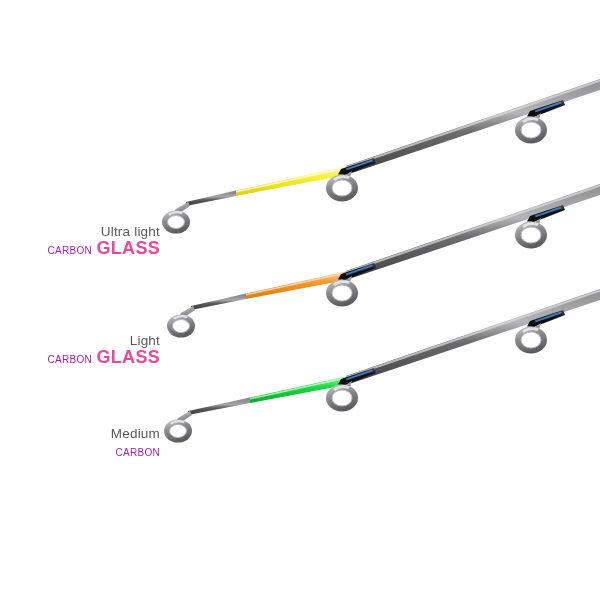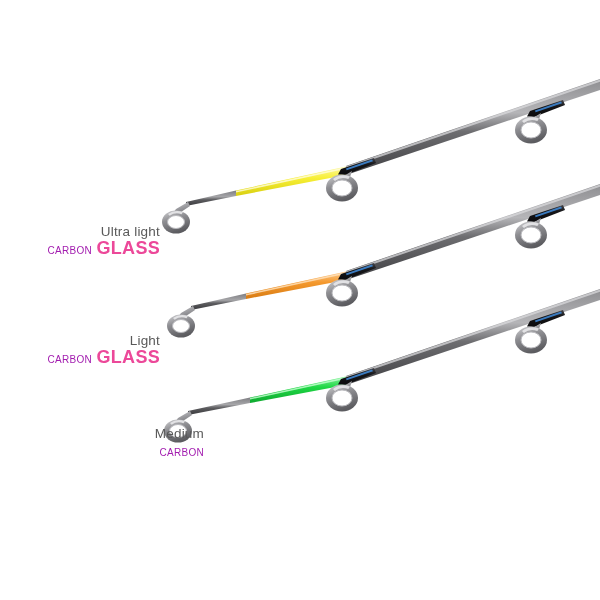--- a/index.html
+++ b/index.html
@@ -36,21 +36,21 @@
     letter-spacing:0.3px;
   }
   .lbl-soft{
     font-size:18px;
     font-weight:700;
     color:#ec4899;
     letter-spacing:0.3px;
   }
   #label-ultralight{top:224px;}
   #label-light{top:321px;margin-top:12px;}
-  #label-medium{top:426px;padding-left:44px;}
+  #label-medium{top:426px;}
 </style>
 </head>
 <body>
 
 <div id="stage">
 
   <svg class="rods" viewBox="0 0 600 600" xmlns="http://www.w3.org/2000/svg">
     <defs>
 
       <linearGradient id="blankGrad" x1="0" y1="0" x2="0" y2="1">

